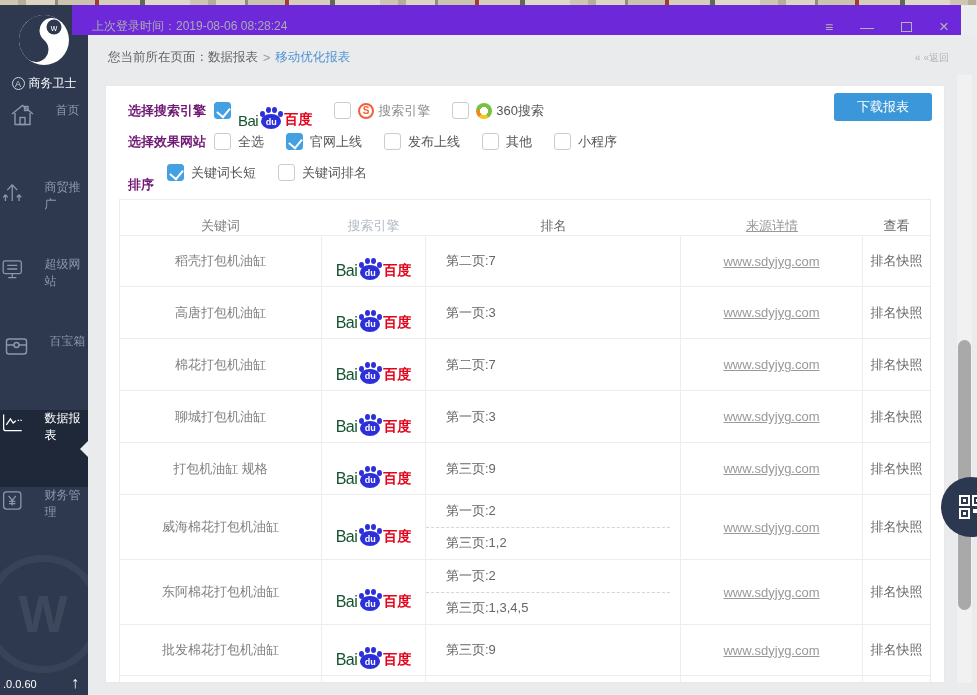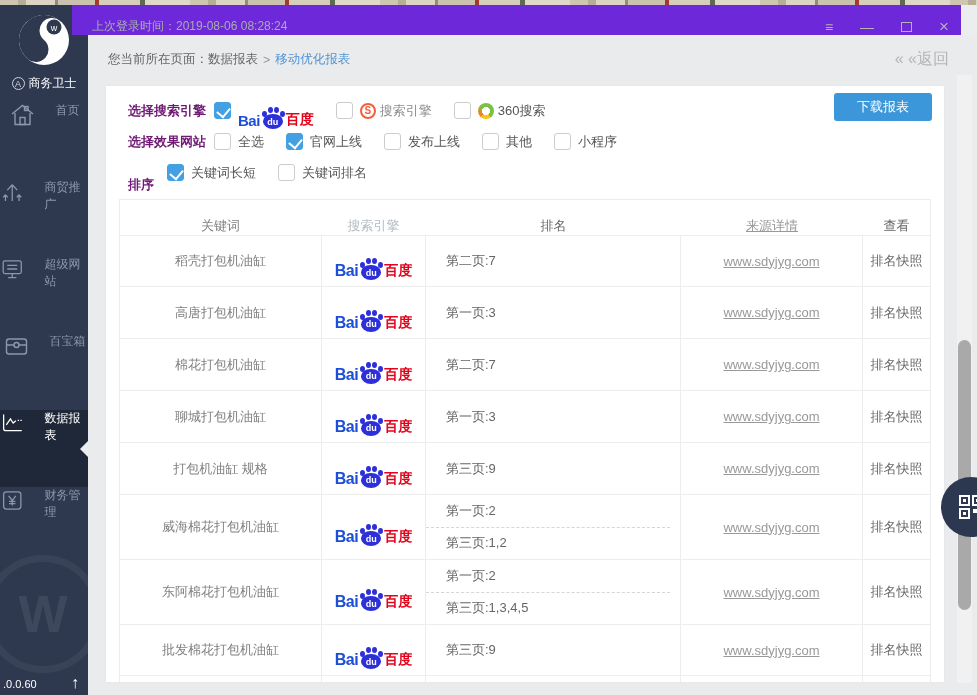--- a/index.html
+++ b/index.html
@@ -31,40 +31,40 @@
   .login-time { margin-left:20px; font-size:12px; color:#aaadb0; }
   .win-controls { margin-left:auto; margin-right:12px; display:flex; align-items:center; gap:27px; color:#b3b3b3; }
   .wc { cursor:pointer; font-size:14px; line-height:1; }
   .wc-max { width:11px; height:10px; border:1px solid #b3b3b3; }
 
   
   .content { position:absolute; left:88px; top:35px; width:889px; height:660px; background:#eaebec; }
   .crumb-row { display:flex; align-items:center; padding:14px 28px 0 20px; font-size:12.5px; color:#666;justify-content:center; }
   .crumb-link { color:#4f94d5; cursor:pointer; }
   .crumb-sep { margin:0 5px; color:#999; }
-  .back-link { margin-left:auto; color:#b5b5b5; font-size:16px; cursor:pointer; }
+  .back-link { margin-left:auto; color:#b5b5b5; font-size:10px; cursor:pointer; }
 
   .panel { position:absolute; left:17px; top:50px; width:840px; height:598px; background:#fff; border:1px solid #e7e8e9; overflow:hidden; }
 
   
   .filters { padding:9px 0 0 22px; }
   .filter-row { display:flex; align-items:center; height:31px; font-size:13px; color:#555; }
   .f-label { font-weight:bold; color:#701a75; }
   .f-label.w85 { width:86px; }
   .f-label.mr { margin-right:13px;margin-top:24px; }
   .cb-opt { display:flex; align-items:center; margin-right:22px; cursor:pointer; }
   .checkbox { width:17px; height:17px; border:1px solid #ccc; border-radius:3px; background:#fff; margin-right:7px; position:relative; flex:0 0 auto; }
   .checkbox.checked { background:#43a0e2; border-color:#43a0e2; }
   .checkbox.checked::after { content:""; position:absolute; left:4px; top:2px; width:7px; height:10px; border-right:2px solid #fff; border-bottom:2px solid #fff; transform:rotate(40deg); }
   .opt-text { color:#555; }
   .opt-text.dim { color:#8d8d8d; }
 
   
   .baidu-logo { display:inline-flex; align-items:flex-end; }
-  .baidu-bai { color:#1d4ed8; font-weight:bold; font-size:16px; letter-spacing:-0.5px;margin-top:20px; }
+  .baidu-bai { color:#14532d; font-weight:normal; font-size:16px; letter-spacing:-0.5px;margin-top:20px; }
   .baidu-paw { position:relative; width:24px; height:23px; margin:0 0 0 1px; }
   .paw-pad { position:absolute; left:2px; bottom:0; width:20px; height:15px; background:#2d30d8; border-radius:48% 48% 50% 50%; display:flex; align-items:center; justify-content:center; color:#fff; font-size:9px; font-weight:bold; }
   .toe { position:absolute; background:#2d30d8; border-radius:50%; }
   .toe1 { width:5px; height:6px; left:1px; top:5px; }
   .toe2 { width:5px; height:6px; left:7px; top:1px; }
   .toe3 { width:5px; height:6px; left:13px; top:1px; }
   .toe4 { width:5px; height:6px; left:19px; top:5px; }
   .baidu-cn { color:#e2041b; font-weight:bold; font-size:14px; margin-left:1px;font-family:Liberation Mono, monospace; }
   .baidu-sm .baidu-bai { font-size:15px; }
   .sogou-icon { width:16px; height:16px; border:2px solid #f55e3b; border-radius:50%; color:#f55e3b; font-weight:bold; font-size:10px; display:flex; align-items:center; justify-content:center; margin-right:4px; }

